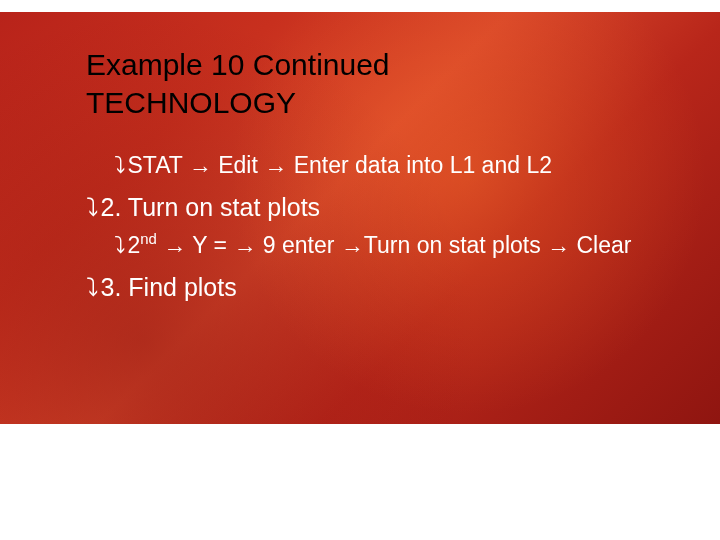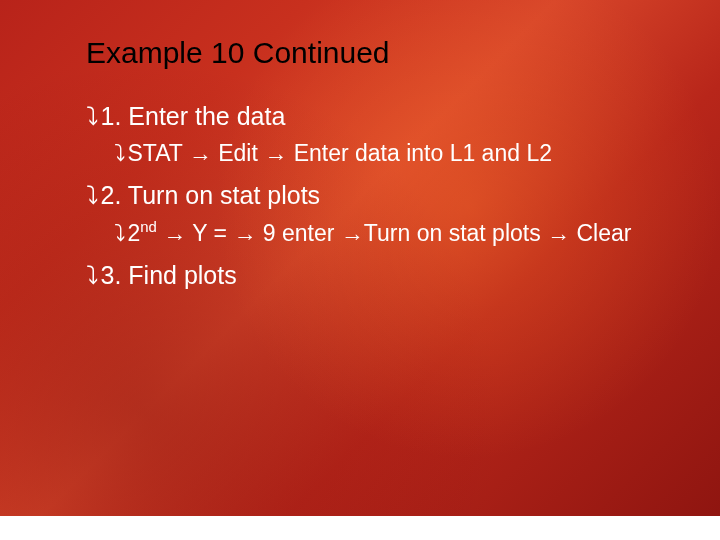--- a/index.html
+++ b/index.html
@@ -5,28 +5,29 @@
   html, body {
     margin: 0;
     padding: 0;
     width: 720px;
     height: 540px;
     overflow: hidden;
     font-family: Verdana, Geneva, sans-serif;
   }
   .slide {
     width: 720px;
-    height: 516px;
+    height: 412px;
     background:
       radial-gradient(circle at 65% 40%, rgba(255,120,40,0.35) 0%, rgba(200,30,20,0) 45%),
       radial-gradient(circle at 20% 80%, rgba(120,10,10,0.4) 0%, rgba(200,30,20,0) 50%),
       linear-gradient(135deg, #b8231a 0%, #c8301e 25%, #d8462a 45%, #b8261a 65%, #8f1510 100%);
     color: #ffffff;
     box-sizing: border-box;
     padding: 34px 60px 30px 86px;
+    margin-top: 12px;
   }
   .title {
     color: #000000;
     font-size: 30px;
     line-height: 1.25;
     margin: 0 0 28px 0;
     font-weight: 400;
   }
   .title .l2 { display:block; }
   ul.top {
@@ -60,29 +61,26 @@
   }
   sup { font-size: 0.65em; vertical-align: super; line-height:0; }
 </style>
 </head>
 <body>
 
 <div class="slide">
 
   <h1 class="title">
     <span>Example 10 Continued</span>
+    <span class="l2">TECHNOLOGY</span>
   </h1>
 
   <ul class="top">
 
     <li>
-      <div class="line">
-        <span class="bullet">⤵</span><span>1.</span>
-        <span>Enter the data</span>
-      </div>
       <ul class="sub">
         <li>
           <div class="line">
             <span class="bullet">⤵</span><span>STAT </span><span class="arrow">→</span><span> Edit </span><span class="arrow">→</span><span> Enter data into L1 and L2</span>
           </div>
         </li>
       </ul>
     </li>
 
     <li>

